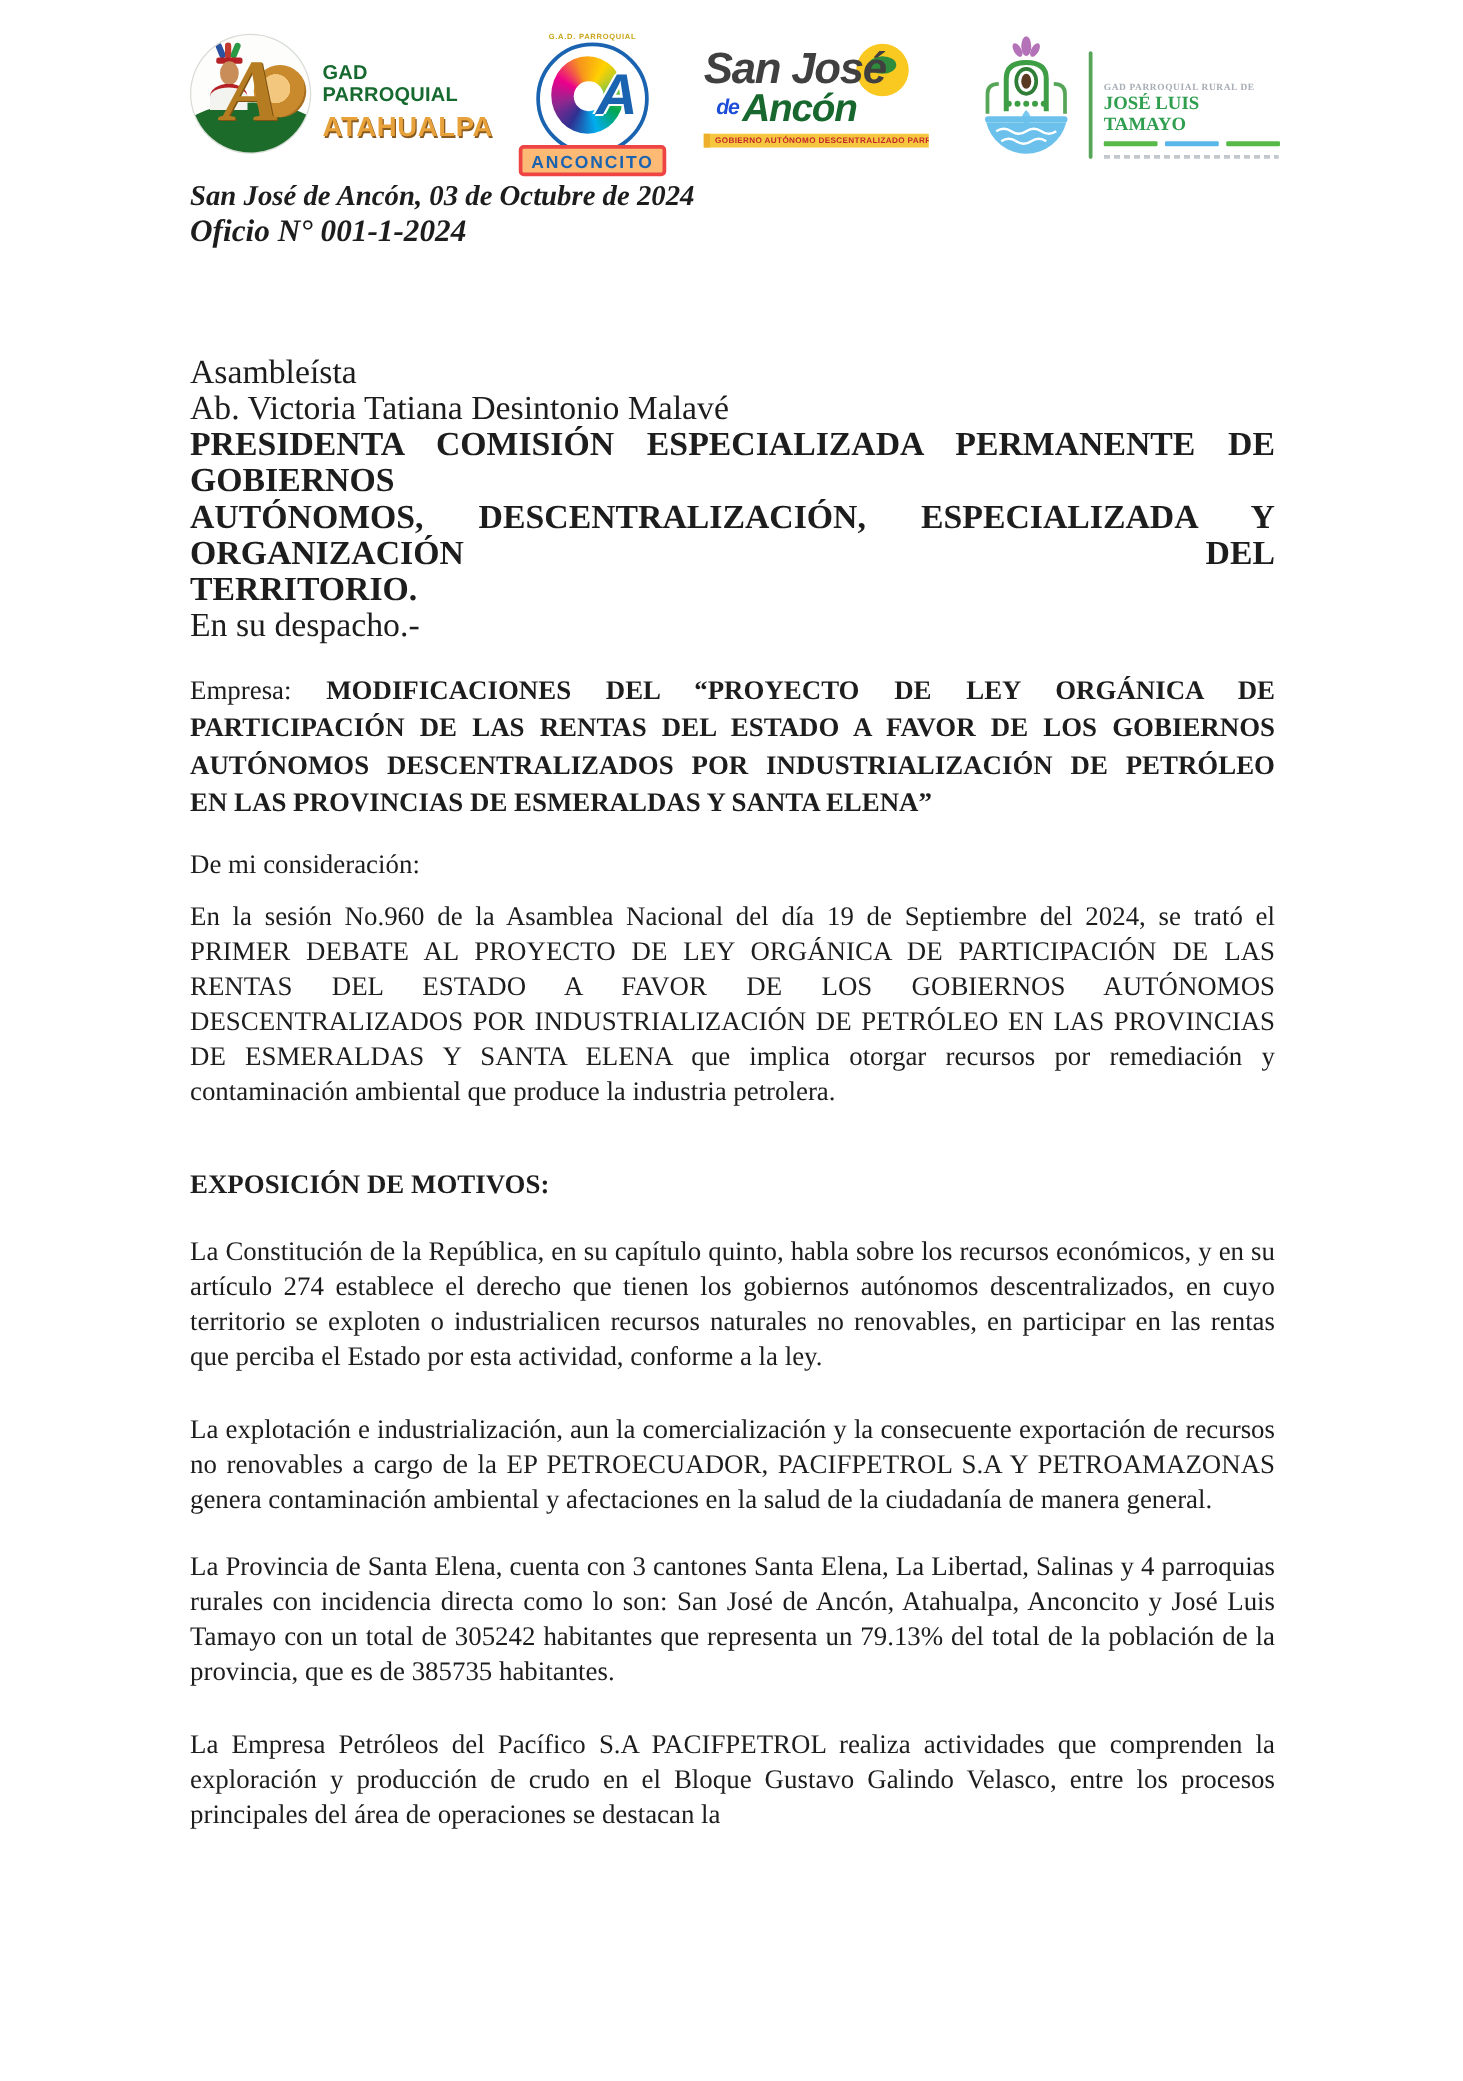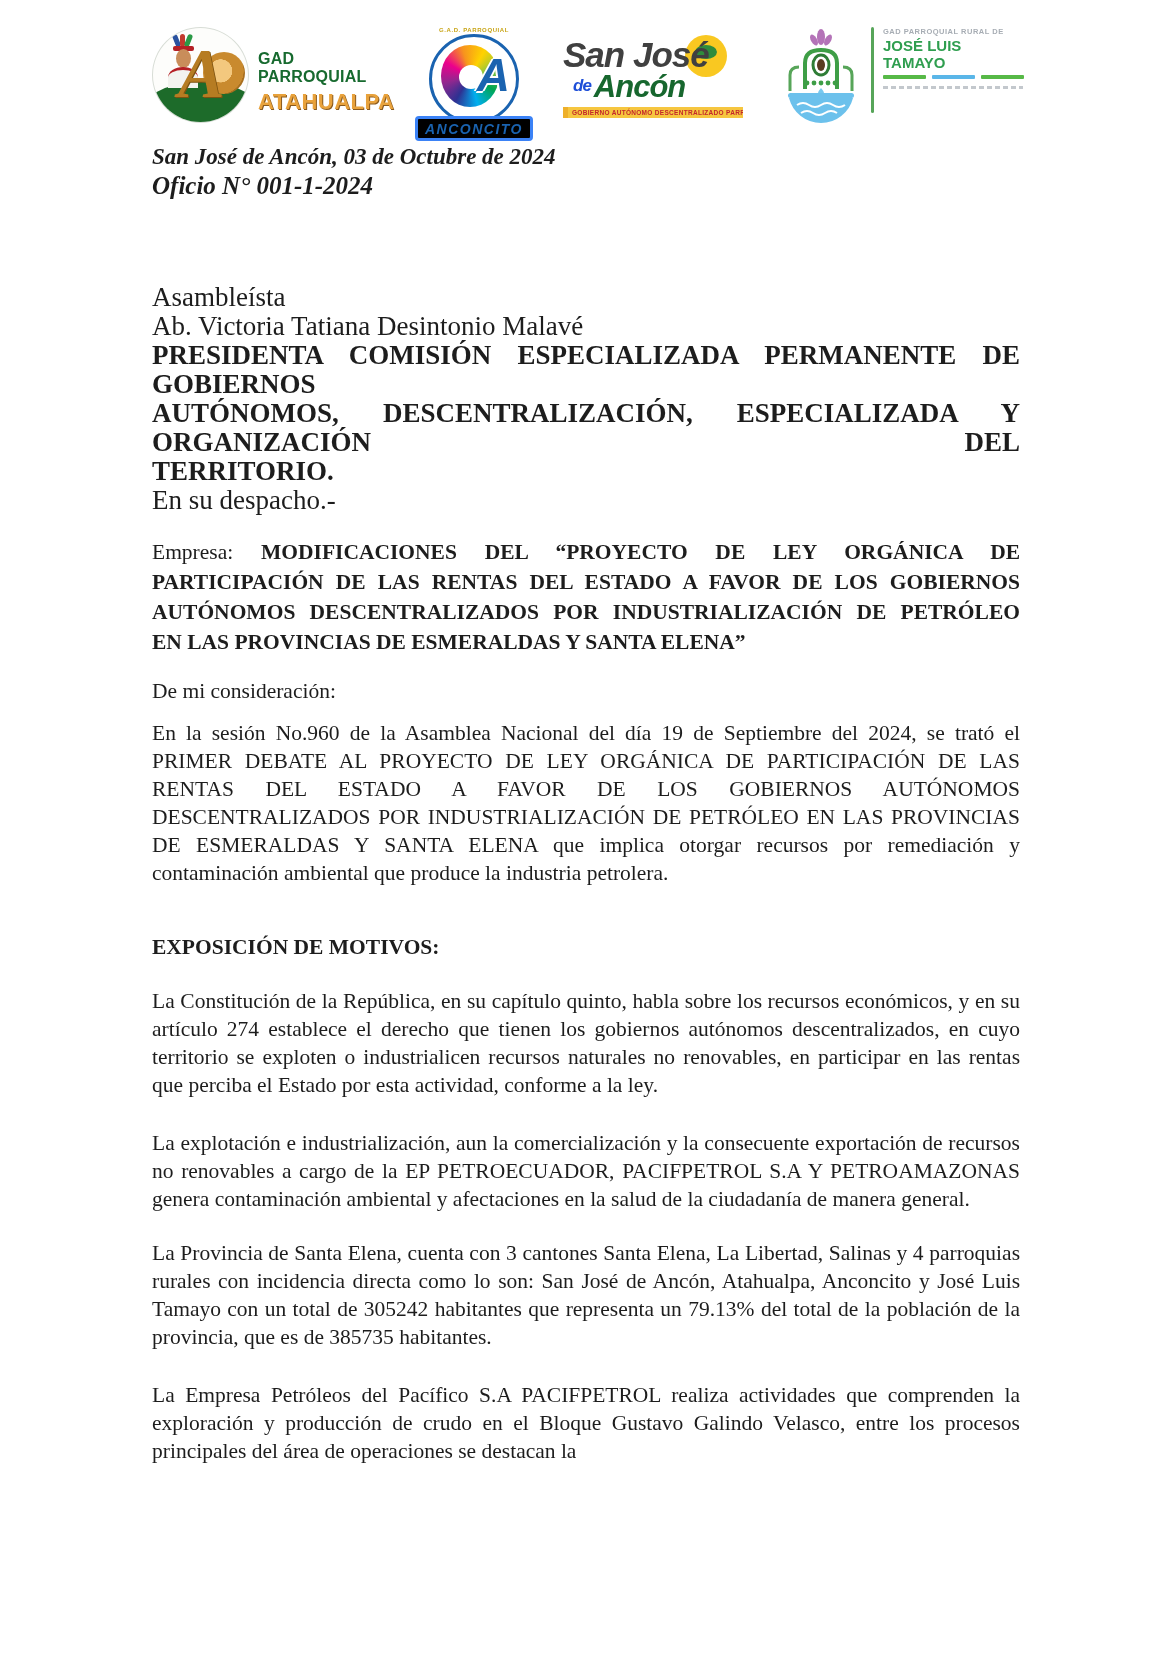--- a/index.html
+++ b/index.html
@@ -63,43 +63,43 @@
   .anc-circle { position: relative; width: 84px; height: 84px; margin: 1px auto 0;
     border-radius: 50%; border: 3px solid #1a63b0; background: #ffffff; }
   .anc-donut { position: absolute; left: 9px; top: 8px; width: 58px; height: 62px; border-radius: 50%;
     background: conic-gradient(from 210deg, #2e3192, #92278f, #ec008c, #f7941d, #ffd200, #8dc63f, #00a651, #00aeef, #2e3192); }
   .anc-hole { position: absolute; left: 27px; top: 28px; width: 24px; height: 24px;
     border-radius: 50%; background: #ffffff; }
   .anc-a { position: absolute; right: 6px; top: 12px; font-style: italic; font-weight: 900;
     font-size: 46px; line-height: 52px; color: #1a63b0;
     text-shadow: 2px 0 0 #fff, -2px 0 0 #fff, 0 2px 0 #fff, 0 -2px 0 #fff; }
   .anc-banner { position: relative; z-index: 2; margin: -8px auto 0; width: 112px;
-    border: 3px solid #3b82f6; border-radius: 4px; background: #000000;
-    font-style: italic; font-weight: 900; font-size: 14px; color: #1a63b0;
+    border: 3px solid #ef4444; border-radius: 4px; background: #fdba74;
+    font-weight: 900; font-size: 14px; color: #1a63b0;
     letter-spacing: 1.5px; padding: 2px 0 1px; }
 
   
   .logo-ancon { width: 180px; margin-left: 28px; padding-top: 10px;
     font-family: "Liberation Sans", sans-serif; }
   .ancon-sun { position: absolute; top: 8px; right: 16px; width: 42px; height: 42px;
     border-radius: 50%; background: #f9c821; }
   .ancon-tree { position: absolute; top: 18px; right: 26px; width: 22px; height: 14px;
     border-radius: 50%; background: #2f8c3c; }
   .ancon-line1 { position: relative; font-style: italic; font-weight: 800; font-size: 35px;
     line-height: 36px; color: #404040; letter-spacing: -1px; }
   .ancon-line2 { position: relative; font-style: italic; font-weight: 800; font-size: 31px;
     line-height: 30px; color: #17672e; letter-spacing: -1px; padding-left: 10px; margin-top: -2px; }
   .ancon-de { font-size: 17px; color: #1d4ed8; margin-right: 3px; vertical-align: 6px; }
   .ancon-strip { margin-top: 5px; background: #f6c63f; height: 11px; line-height: 11px;
     font-size: 6.5px; font-weight: bold; color: #c3272b; letter-spacing: 0.3px;
     padding: 0 4px; white-space: nowrap; overflow: hidden; border-left: 5px solid #eeb02a; }
 
   
-  .logo-jlt { width: 215px; margin-left: 34px; display: flex; align-items: flex-start;
-    font-family: Liberation Sans, sans-serif; }
+  .logo-jlt { width: 215px; margin-left: 34px; display: flex; align-items: flex-end;
+    font-family: Liberation Serif, serif; }
   .jlt-icon { flex: none; }
   .jlt-divider { flex: none; width: 3px; height: 86px; background: #57a559;
     border-radius: 2px; margin: 0 9px 0 6px; }
   .jlt-overline { font-size: 7.5px; font-weight: bold; color: #a7adb4; letter-spacing: 0.5px; }
   .jlt-title { font-size: 15px; font-weight: 800; color: #2f9e4f; margin-top: 1px; }
   .jlt-bars { display: flex; gap: 6px; margin-top: 4px; }
   .jlt-bars span { display: block; height: 4px; width: 43px; border-radius: 1px; }
   .jlt-bar-g { background: #57b947; }
   .jlt-bar-b { background: #5ab6e8; }
   .jlt-scribble { margin-top: 7px; height: 3px; width: 140px;

